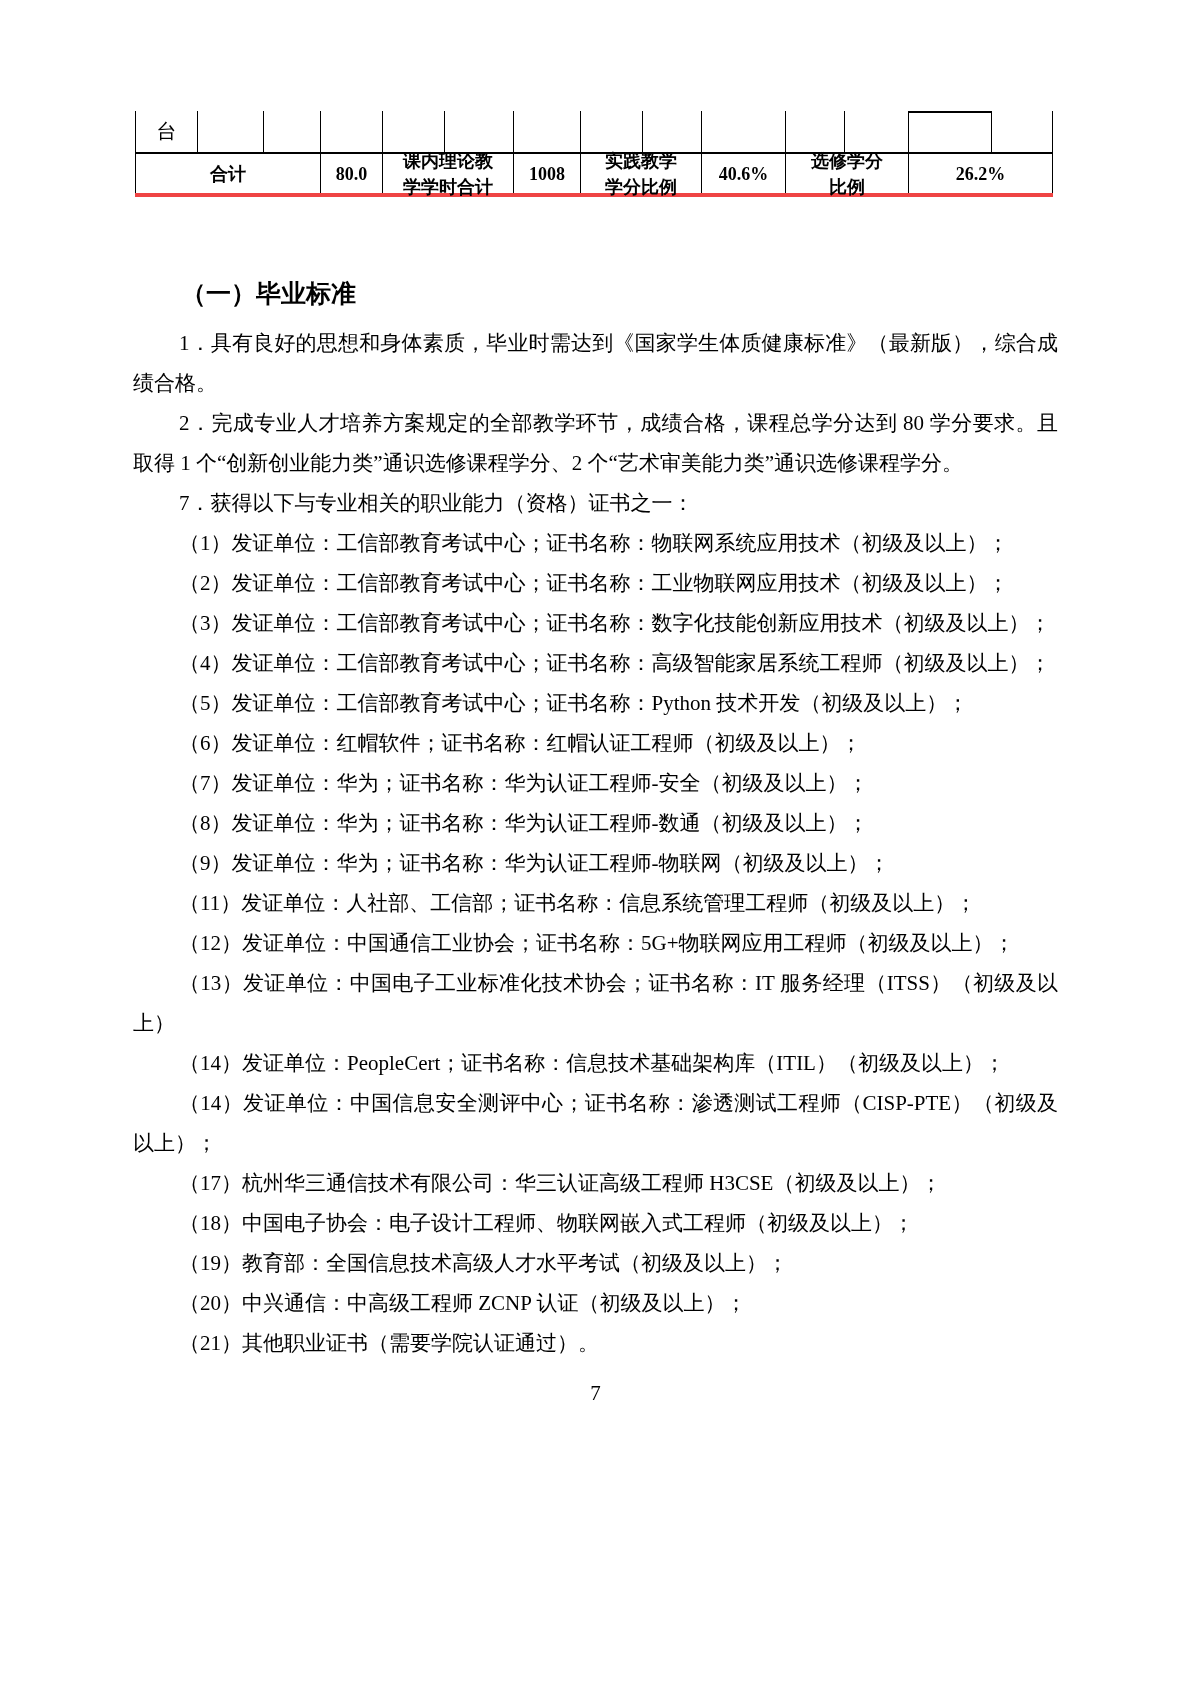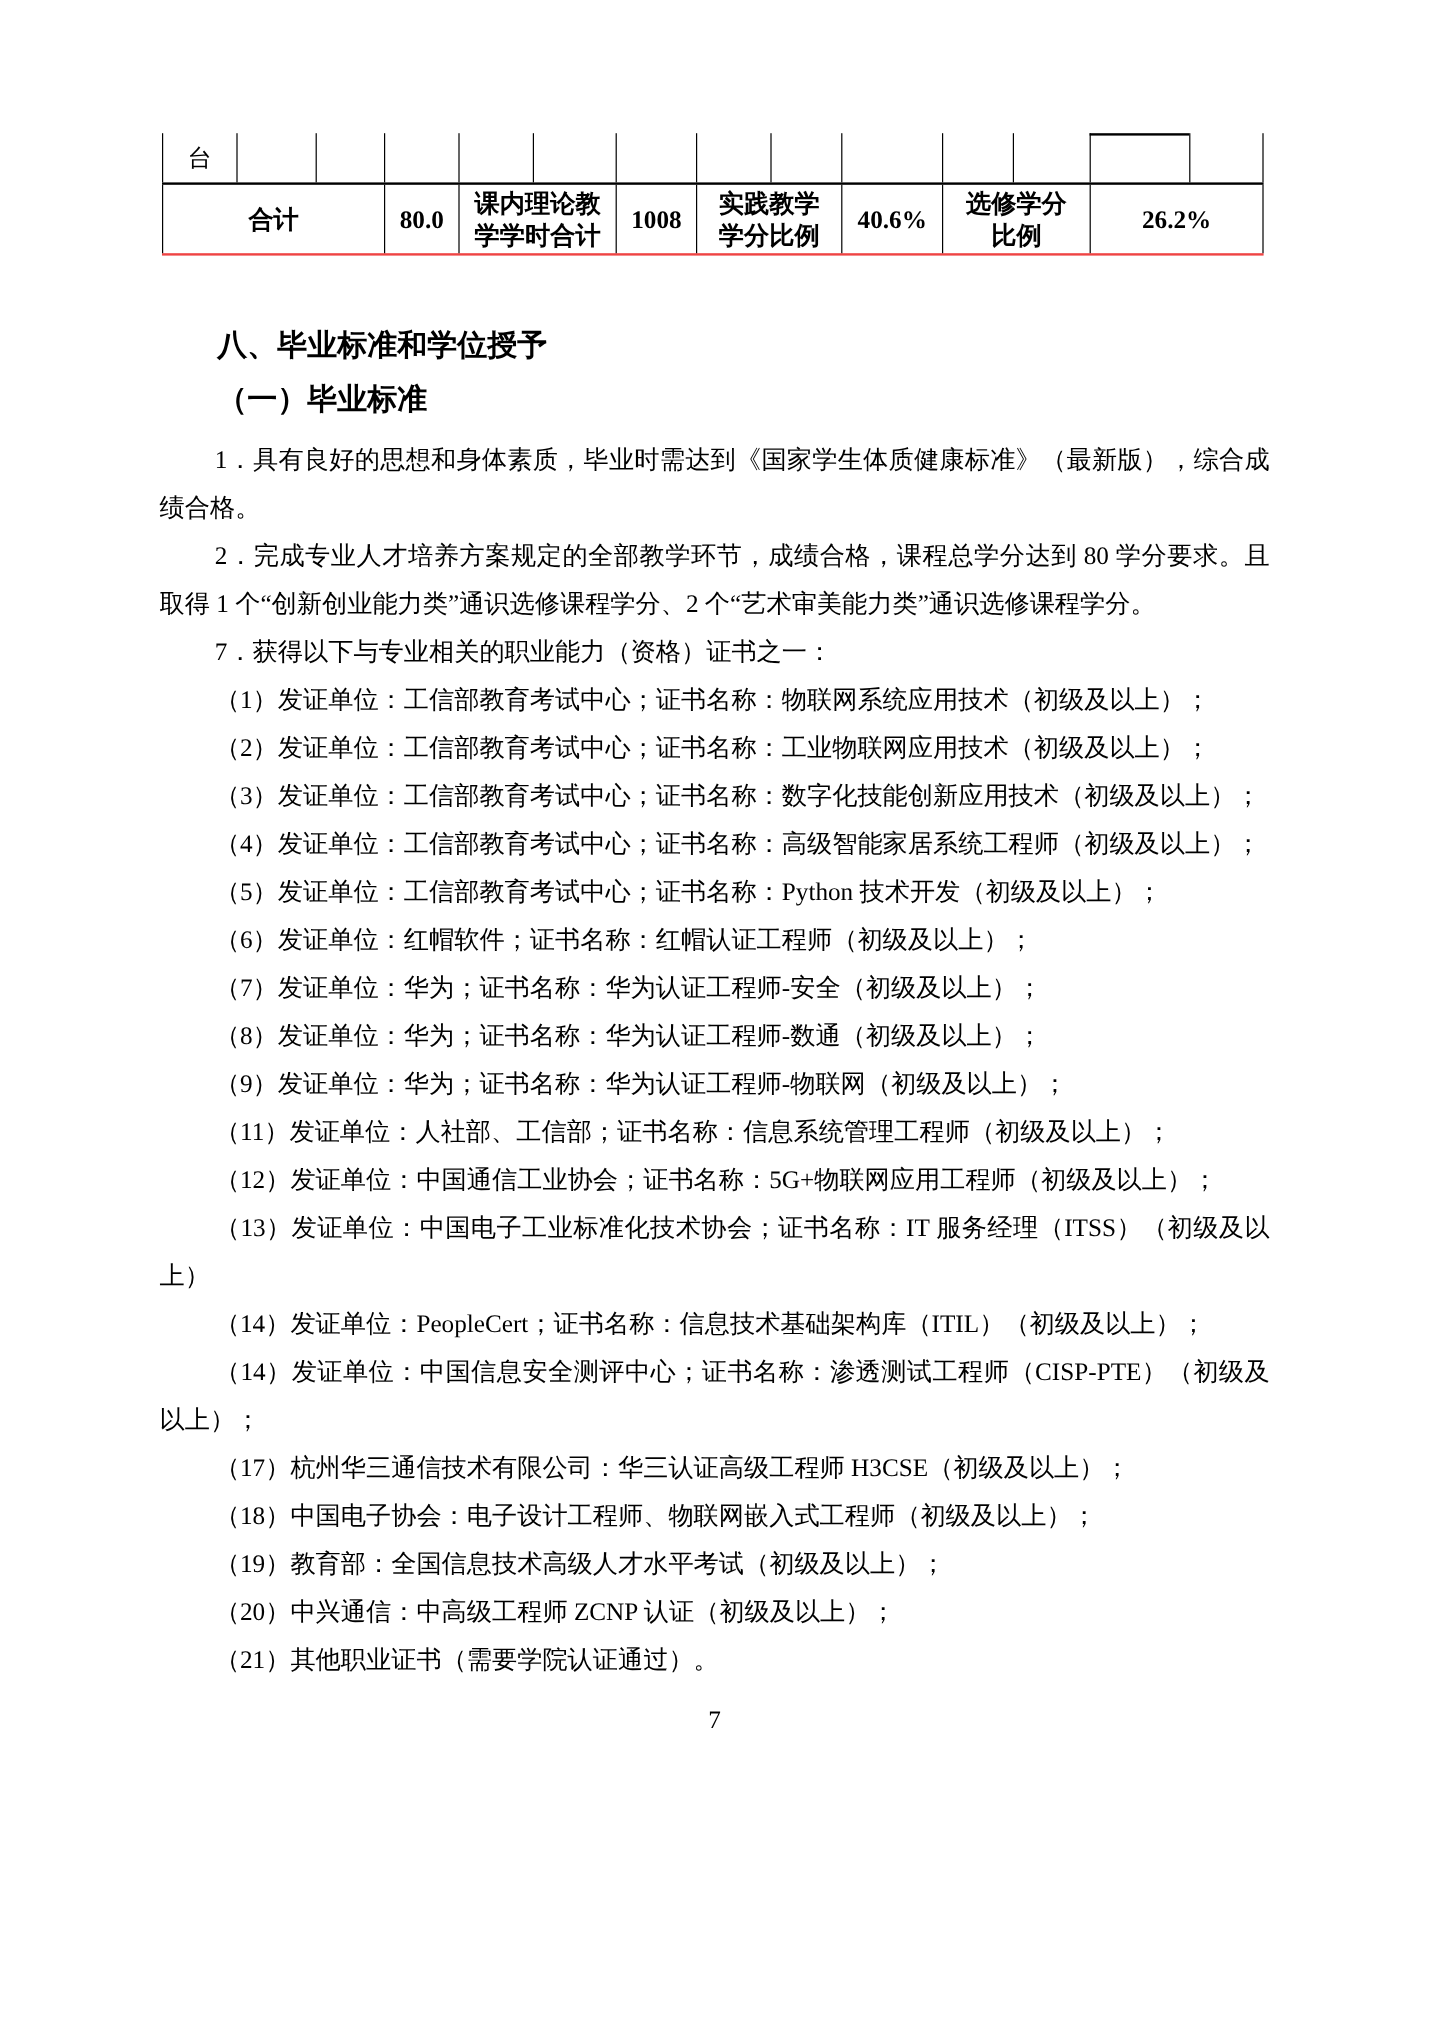--- a/index.html
+++ b/index.html
@@ -20,23 +20,23 @@
   .trow-top { height:41px; }
   .trow-top .tcell {
     border-left:1.5px solid #000;
     display:flex; align-items:center; justify-content:center;
     font-size:20px;
   }
   .trow-top .tcell:last-child { border-right:1.5px solid #000; }
   .trow-top .tcell.boxed { border-top:2px solid #000; }
   .trow-bottom {
     border-top:2px solid #000;
-    border-bottom:2px solid #ef4444;
-    height:61px;
-    font-weight:bold; font-size:21px;
+    border-bottom:4px solid #ef4444;
+    height:45px;
+    font-weight:bold; font-size:18px;
   }
   .trow-bottom .tcell {
     border-left:1.5px solid #000;
     display:flex; flex-direction:column;
     align-items:center; justify-content:center;
     text-align:center; line-height:26px;
   }
   .trow-bottom .tcell:last-child { border-right:1.5px solid #000; }
 
   
@@ -113,21 +113,20 @@
         <span>选修学分</span>
         <span>比例</span>
       </div>
       <div class="tcell" style="width:145px">
         <span>26.2%</span>
       </div>
     </div>
   </div>
 
   <div class="docbody">
-    <div class="h1">八、毕业标准和学位授予</div>
     <div class="h2">（一）毕业标准</div>
 
     <div class="lines">
       <div class="line indent full">1．具有良好的思想和身体素质，毕业时需达到《国家学生体质健康标准》（最新版），综合成</div>
       <div class="line">绩合格。</div>
       <div class="line indent full">2．完成专业人才培养方案规定的全部教学环节，成绩合格，课程总学分达到 80 学分要求。且</div>
       <div class="line">取得 1 个“创新创业能力类”通识选修课程学分、2 个“艺术审美能力类”通识选修课程学分。</div>
       <div class="line indent">7．获得以下与专业相关的职业能力（资格）证书之一：</div>
       <div class="line indent">（1）发证单位：工信部教育考试中心；证书名称：物联网系统应用技术（初级及以上）；</div>
       <div class="line indent">（2）发证单位：工信部教育考试中心；证书名称：工业物联网应用技术（初级及以上）；</div>

